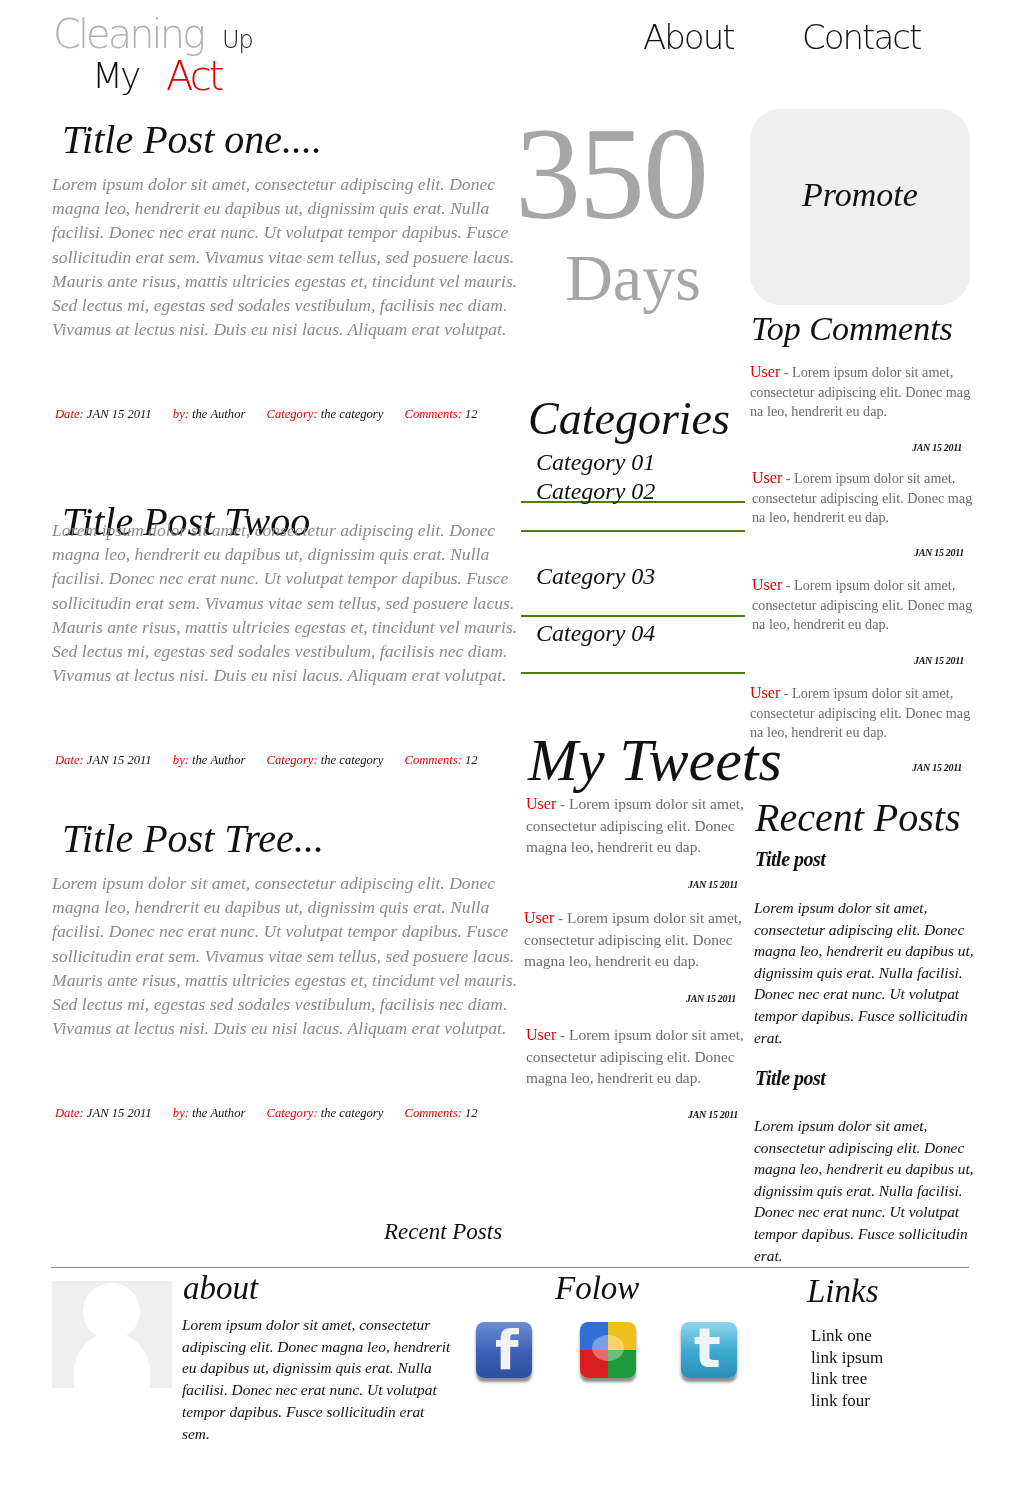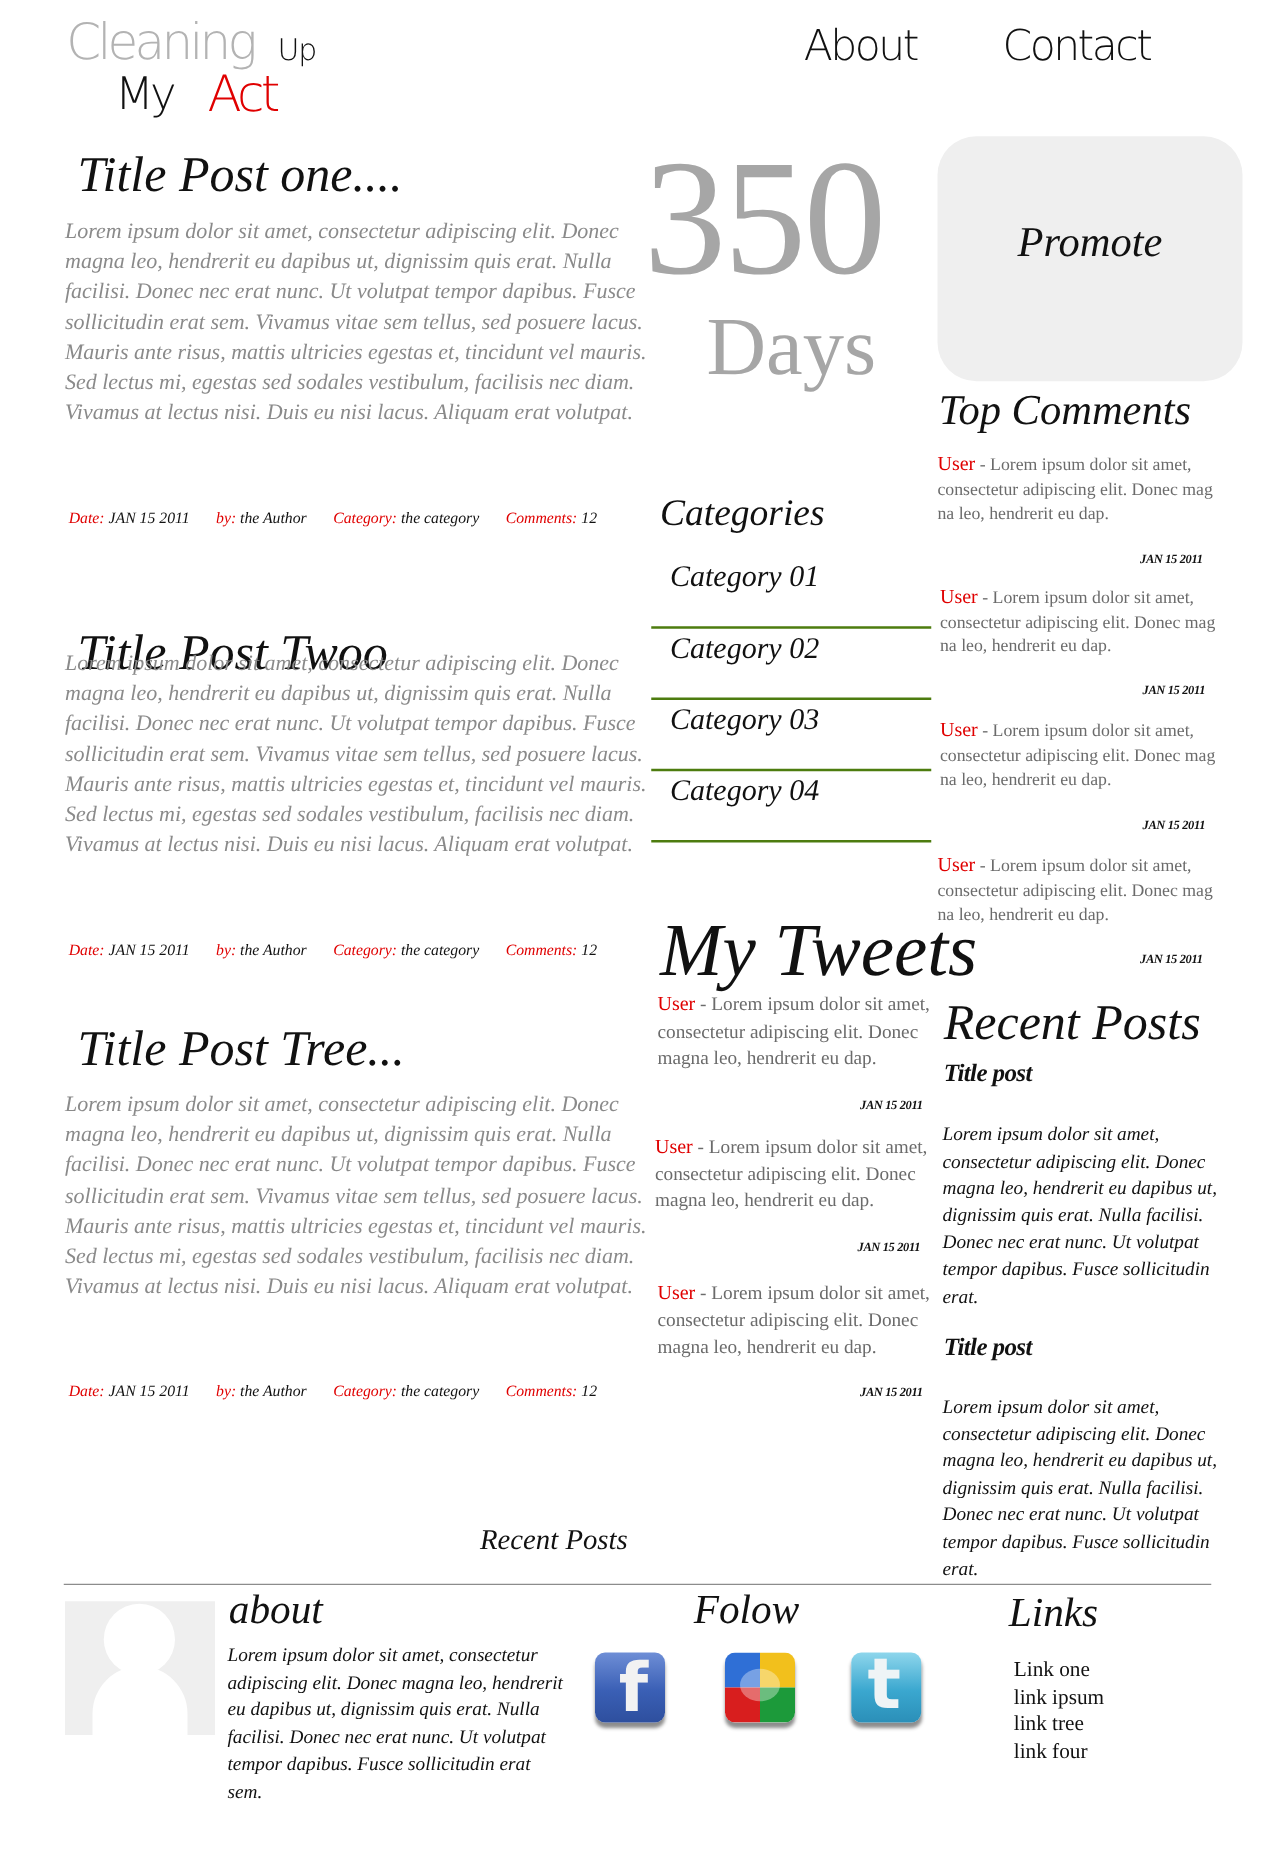--- a/index.html
+++ b/index.html
@@ -20,21 +20,21 @@
   .post-body { left: 52px; width: 470px; font-style: italic; font-size: 17.6px; line-height: 24.2px; color: #8a8a8a; }
   .post-meta { left: 55px; font-style: italic; font-size: 12.6px; color: #111; white-space: nowrap; margin-top: 12px; }
   .post-meta .lbl { color: #e00000; }
   .post-meta .grp { margin-right: 18px; }
 
   
   .counter-num { left: 500px; top: 108px; width: 222px; text-align: center; font-size: 132px; color: #a6a6a6; line-height: 1; letter-spacing: -2px; }
   .counter-unit { left: 522px; top: 245px; width: 222px; text-align: center; font-size: 66px; color: #a6a6a6; line-height: 1; }
 
   
-  .promote { left: 750px; top: 109px; width: 244px; height: 196px; background: #efefef; display: flex; align-items: center; justify-content: center; padding-bottom: 24px; cursor: pointer; border-radius: 31px; }
+  .promote { left: 750px; top: 109px; width: 220px; height: 196px; background: #efefef; display: flex; align-items: center; justify-content: center; padding-bottom: 24px; cursor: pointer; border-radius: 31px; }
   .promote span { font-style: italic; font-size: 34px; color: #111; }
 
   .sec-heading { font-style: italic; color: #111; line-height: 1; }
 
   
   .cat-item { left: 521px; width: 224px; height: 57px; border-bottom: 2px solid #4d7c0f; padding-left: 15px; padding-top: 3px; font-style: italic; font-size: 24px; color: #111; cursor: pointer; }
 
   
   .comment { font-size: 14.2px; line-height: 19.5px; color: #6b6b6b; }
   .comment .user { color: #e00000; font-size: 16px; }
@@ -113,23 +113,23 @@
   </div>
 </div>
 
 <div class="abs counter-num">350</div>
 <div class="abs counter-unit">Days</div>
 
 <div class="abs promote">
   <span>Promote</span>
 </div>
 
-<h3 class="abs sec-heading" style="left:528px; top:396px; font-size:30px; font-weight:normal;">Categories</h3>
+<h3 class="abs sec-heading" style="left:528px; top:396px; font-size:46px; font-weight:normal;">Categories</h3>
 <div class="abs cat-item" style="top:446px;">Category 01</div>
-<div class="abs cat-item" style="top:503px;">Category 02</div>
+<div class="abs cat-item" style="top:475px;">Category 02</div>
 <div class="abs cat-item" style="top:560px;">Category 03</div>
 <div class="abs cat-item" style="top:617px;">Category 04</div>
 
 <h3 class="abs sec-heading" style="left:751px; top:312px; font-size:34px; font-weight:normal;">Top Comments</h3>
 
 <div>
   <p class="abs comment" style="left:750px; top:362px; width:225px;"><span class="user">User</span><span> - Lorem ipsum dolor sit amet, consectetur adipiscing elit. Donec mag na leo, hendrerit eu dap.</span></p>
   <div class="abs c-date" style="left:912px; top:442px;">JAN 15 2011</div>
 </div>
 <div>

